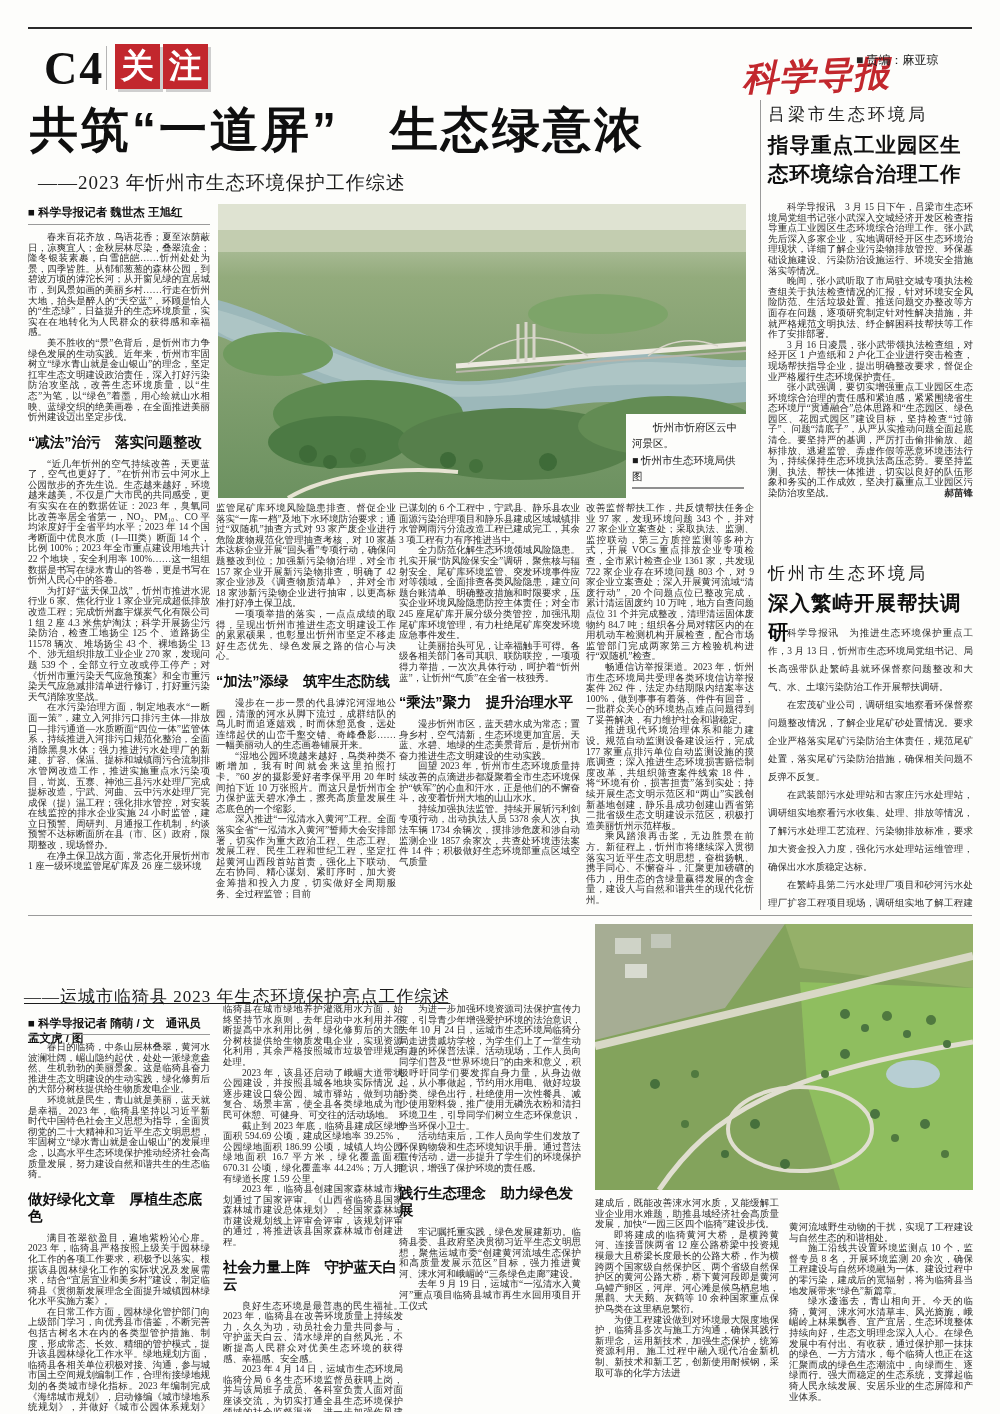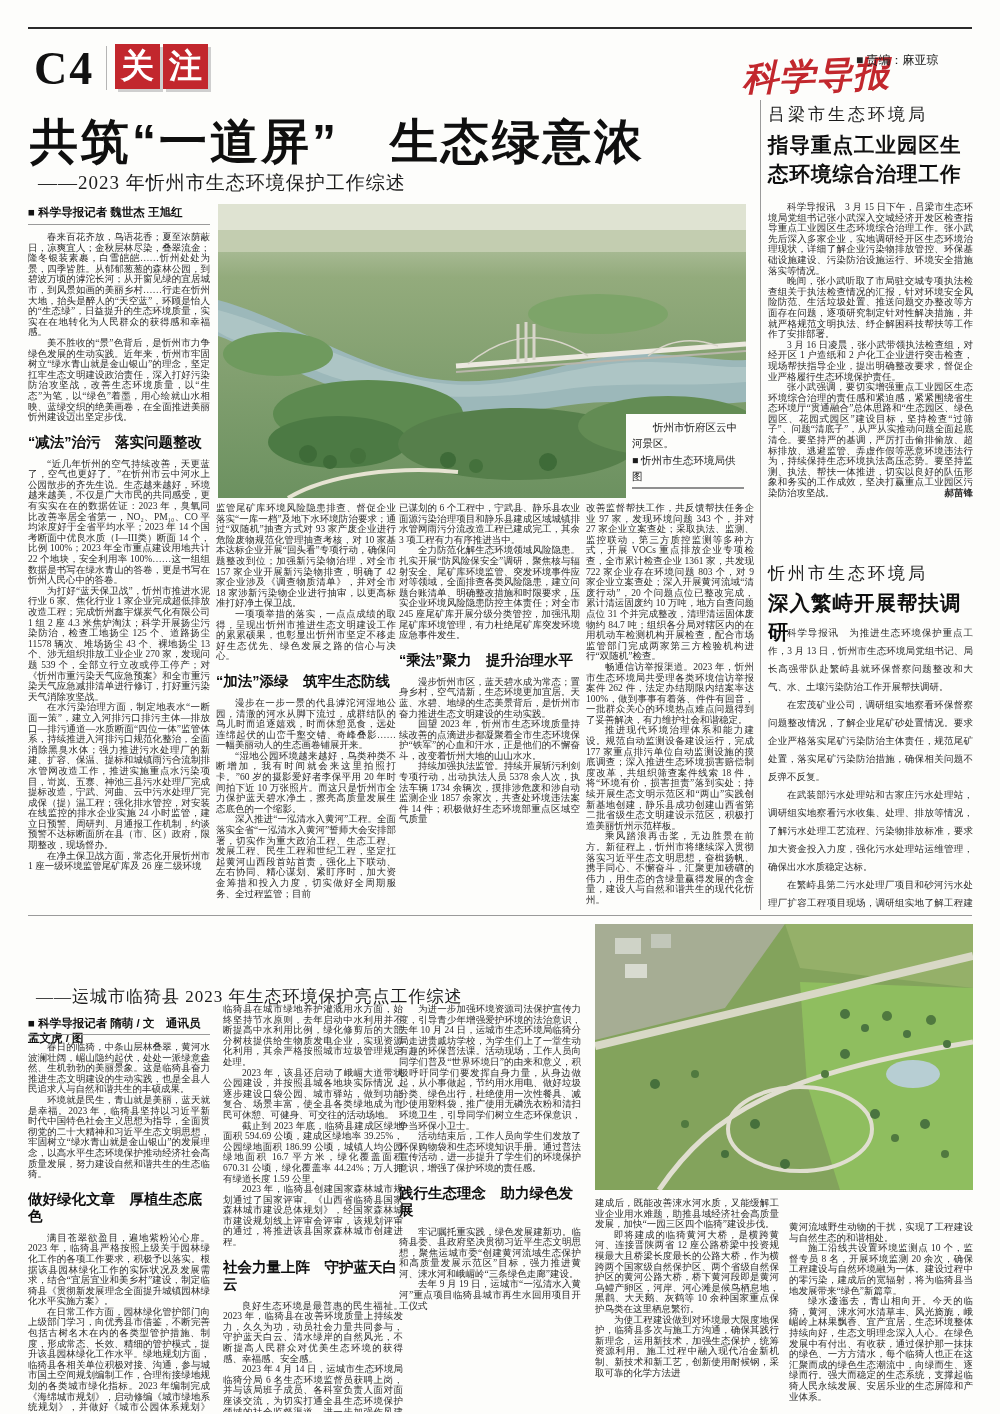--- a/index.html
+++ b/index.html
@@ -2,29 +2,29 @@
 <html><head>
 <meta charset="utf-8">
 <style>
   html,body{margin:0;padding:0;background:#ffffff;}
   .page{position:relative;width:1000px;height:1414px;margin:0 auto;background:#fdfdfb;
         font-family:"Liberation Serif",serif;color:#242424;overflow:hidden;}
   .abs{position:absolute;}
   .rule{background:#2b2b2b;}
   .grayrule{background:#9a9a9a;}
   
-  .pageno{font-family:"Liberation Serif",serif;font-weight:bold;font-size:46px;letter-spacing:2px;color:#111;}
+  .pageno{font-family:"Liberation Serif",serif;font-weight:bold;font-size:46px;letter-spacing:2px;color:#111;margin-left:10px;}
   .hdr-divider{width:1px;height:44px;background:#b5b5b5;}
   .tagbox{width:45px;height:45px;background:#c2272d;color:#fff;display:flex;align-items:center;justify-content:center;
           font-family:"Liberation Sans",sans-serif;font-weight:bold;font-size:33px;box-shadow:3px 3px 0 #cfcfcf;}
   .masthead{font-family:"DejaVu Serif",serif;font-style:italic;font-weight:bold;font-size:36px;color:#c2272d;
             transform:rotate(-2deg);letter-spacing:1px;}
   .hdr-meta{font-size:12px;line-height:20px;color:#222;font-family:"Liberation Sans",sans-serif;}
   
-  .main-hl{font-family:"Liberation Sans",sans-serif;font-weight:900;font-size:48px;letter-spacing:3px;color:#0f0f0f;white-space:nowrap;margin-top:12px;}
+  .main-hl{font-family:"Liberation Sans",sans-serif;font-weight:900;font-size:48px;letter-spacing:3px;color:#0f0f0f;white-space:nowrap;}
   .main-sub{font-size:19px;letter-spacing:1px;color:#1c1c1c;}
   .byline{font-family:"Liberation Sans",sans-serif;font-weight:bold;font-size:11.5px;color:#111;}
   
   .col{position:absolute;text-align:justify;font-size:9.5px;line-height:10.6px;color:#2a2a2a;overflow:hidden;}
   .para{margin:0;text-indent:2em;}
   .para.cont{text-indent:0;}
   .subhead{font-family:"Liberation Sans",sans-serif;font-weight:bold;font-size:14.5px;line-height:17px;
            margin:11px 0 8px;text-align:left;color:#0f0f0f;}
   .sig{float:right;font-weight:bold;}
   
@@ -122,20 +122,21 @@
       <p class="para cont">监管尾矿库环境风险隐患排查、督促企业落实“一库一档”及地下水环境防治要求；通过“双随机”抽查方式对 93 家产废企业进行危险废物规范化管理抽查考核，对 10 家基本达标企业开展“回头看”专项行动，确保问题整改到位；加强新污染物治理，对全市 157 家企业开展新污染物排查，明确了 42 家企业涉及《调查物质清单》，并对全市 18 家涉新污染物企业进行抽审，以更高标准打好净土保卫战。</p>
       <p class="para">一项项举措的落实，一点点成绩的取得，呈现出忻州市推进生态文明建设工作的累累硕果，也彰显出忻州市坚定不移走好生态优先、绿色发展之路的信心与决心。</p>
       <h3 class="subhead">“加法”添绿　筑牢生态防线</h3>
       <p class="para">漫步在一步一景的代县滹沱河湿地公园，清澈的河水从脚下流过，成群结队的鸟儿时而追逐嬉戏，时而休憩觅食，远处连绵起伏的山峦千壑交错、奇峰叠影……一幅美丽动人的生态画卷铺展开来。</p>
       <p class="para">“湿地公园环境越来越好，鸟类种类不断增加，我有时间就会来这里拍照打卡。”60 岁的摄影爱好者李保平用 20 年时间拍下近 10 万张照片。而这只是忻州市全力保护蓝天碧水净土，擦亮高质量发展生态底色的一个缩影。</p>
       <p class="para">深入推进“一泓清水入黄河”工程。全面落实全省“一泓清水入黄河”誓师大会安排部署，切实作为重大政治工程、生态工程、发展工程、民生工程和世纪工程，坚定扛起黄河山西段首站首责，强化上下联动、左右协同、精心谋划、紧盯序时，加大资金筹措和投入力度，切实做好全周期服务、全过程监管；目前</p>
     </div>
   <div class="col" style="left:399px;top:503px;width:181px;height:407px;">
       <p class="para cont">已谋划的 6 个工程中，宁武县、静乐县农业面源污染治理项目和静乐县建成区域城镇排水管网雨污分流改造工程已建成完工，其余 3 项工程有力有序推进当中。</p>
       <p class="para">全力防范化解生态环境领域风险隐患。扎实开展“防风险保安全”调研，聚焦核与辐射安全、尾矿库环境监管、突发环境事件应对等领域，全面排查各类风险隐患，建立问题台账清单、明确整改措施和时限要求，压实企业环境风险隐患防控主体责任；对全市 245 座尾矿库开展分级分类管控，加强汛期尾矿库环境管理，有力杜绝尾矿库突发环境应急事件发生。</p>
+      <p class="para">让美丽抬头可见，让幸福触手可得。各级各相关部门各司其职、联防联控，一项项得力举措，一次次具体行动，呵护着“忻州蓝”，让忻州“气质”在全省一枝独秀。</p>
       <h3 class="subhead">“乘法”聚力　提升治理水平</h3>
       <p class="para">漫步忻州市区，蓝天碧水成为常态；置身乡村，空气清新，生态环境更加宜居。天蓝、水碧、地绿的生态美景背后，是忻州市奋力推进生态文明建设的生动实践。</p>
       <p class="para">回望 2023 年，忻州市生态环境质量持续改善的点滴进步都凝聚着全市生态环境保护“铁军”的心血和汗水，正是他们的不懈奋斗，改变着忻州大地的山山水水。</p>
       <p class="para">持续加强执法监管。持续开展斩污利剑专项行动，出动执法人员 5378 余人次，执法车辆 1734 余辆次，摸排涉危废和涉自动监测企业 1857 余家次，共查处环境违法案件 14 件；积极做好生态环境部重点区域空气质量</p>
     </div>
   <div class="col" style="left:586px;top:503px;width:168px;height:407px;">
       <p class="para cont">改善监督帮扶工作，共反馈帮扶任务企业 97 家，发现环境问题 343 个，并对 27 家企业立案查处；采取执法、监测、监控联动，第三方质控监测等多种方式，开展 VOCs 重点排放企业专项检查，全市累计检查企业 1361 家，共发现 722 家企业存在环境问题 803 个，对 9 家企业立案查处；深入开展黄河流域“清废行动”，20 个问题点位已整改完成，累计清运固废约 10 万吨，地方自查问题点位 31 个并完成整改，清理清运固体废物约 84.7 吨；组织各分局对辖区内的在用机动车检测机构开展检查，配合市场监管部门完成两家第三方检验机构进行“双随机”检查。</p>
       <p class="para">畅通信访举报渠道。2023 年，忻州市生态环境局共受理各类环境信访举报案件 262 件，法定办结期限内结案率达 100%，做到事事有着落、件件有回音，一批群众关心的环境热点难点问题得到了妥善解决，有力维护社会和谐稳定。</p>
       <p class="para">推进现代环境治理体系和能力建设。规范自动监测设备建设运行，完成 177 家重点排污单位自动监测设施的摸底调查；深入推进生态环境损害赔偿制度改革，共组织筛查案件线索 18 件，将“环境有价，损害担责”落到实处；持续开展生态文明示范区和“两山”实践创新基地创建，静乐县成功创建山西省第二批省级生态文明建设示范区，积极打造美丽忻州示范样板。</p>
       <p class="para">乘风踏浪再击桨，无边胜景在前方。新征程上，忻州市将继续深入贯彻落实习近平生态文明思想，奋楫扬帆、携手同心、不懈奋斗，汇聚更加磅礴的伟力，用生态的含绿量赢得发展的含金量，建设人与自然和谐共生的现代化忻州。</p>
@@ -158,21 +159,21 @@
       <p class="para">科学导报讯　为推进生态环境保护重点工作，3 月 13 日，忻州市生态环境局党组书记、局长高强带队赴繁峙县就环保督察问题整改和大气、水、土壤污染防治工作开展帮扶调研。</p>
       <p class="para">在宏茂矿业公司，调研组实地察看环保督察问题整改情况，了解企业尾矿砂处置情况。要求企业严格落实尾矿污染防治主体责任，规范尾矿处置，落实尾矿污染防治措施，确保相关问题不反弹不反复。</p>
       <p class="para">在武装部污水处理站和古家庄污水处理站，调研组实地察看污水收集、处理、排放等情况，了解污水处理工艺流程、污染物排放标准，要求加大资金投入力度，强化污水处理站运维管理，确保出水水质稳定达标。</p>
       <p class="para">在繁峙县第二污水处理厂项目和砂河污水处理厂扩容工程项目现场，调研组实地了解工程建设情况。要求属地政府和企业形成工作合力，加快工程进度，推动项目尽快建成达效，确保断面水质稳定达标。</p>
       <p class="para">在山西紫金矿业有限公司柳泉沟尾矿库现场，调研组详细了解企业生产作业情况和尾矿处理情况，实地察看尾矿库防渗处理、排洪泄洪、坝体稳定性等情况。要求企业尽快复垦复绿，做好地下水自行监测与环境应急准备，坚决守牢尾矿库环境安全底线。</p>
       <p class="para">在华茂钢铁有限公司和中兴铸业有限公司，调研组详细了解企业工艺流程，实地察看在线监控运行情况、污染防治设施运行情况和清洁运输情况。要求企业落实大气污染防治主体责任，严格执行超低排放标准，确保污染防治设施稳定运行，污染物稳定达标排放，为深入打好大气污染防治攻坚战、建设天蓝地绿的美丽繁峙作出更大贡献。</p>
     </div>
 
   <div class="abs grayrule" style="left:28px;top:915px;width:944px;height:1px;"></div>
 
-  <div class="abs bot-sub" style="left:36px;top:985px;">——运城市临猗县 2023 年生态环境保护亮点工作综述</div>
+  <div class="abs bot-sub" style="left:24px;top:985px;text-decoration:underline;">——运城市临猗县 2023 年生态环境保护亮点工作综述</div>
   <div class="abs byline" style="left:28px;top:1016px;width:182px;">■ 科学导报记者 隋萌 / 文　通讯员 孟文虎 / 图</div>
   <div class="abs grayrule" style="left:28px;top:1034px;width:182px;height:1px;"></div>
 
   <div class="photo" style="left:595px;top:924px;width:378px;height:266px;position:absolute;">
     <svg width="378" height="266" viewBox="0 0 378 266">
       <rect width="378" height="266" fill="#83a35c"></rect>
       <polygon points="0,0 190,0 130,84 0,116" fill="#a6ad94"></polygon>
       <polygon points="190,0 378,0 378,64 205,44" fill="#95b069"></polygon>
       <polygon points="205,58 378,64 378,266 245,266 212,160" fill="#8fbe5f"></polygon>
       <rect x="20" y="14" width="26" height="16" fill="#cfd3c7"></rect>
@@ -197,21 +198,21 @@
       <circle cx="160" cy="200" r="5" fill="#46703c"></circle>
         <circle cx="130" cy="230" r="4" fill="#46703c"></circle>
       <circle cx="190" cy="240" r="5" fill="#46703c"></circle>
         <circle cx="90" cy="200" r="4" fill="#50793f"></circle>
       <circle cx="60" cy="160" r="5" fill="#46703c"></circle>
         <circle cx="100" cy="150" r="4" fill="#50793f"></circle>
     </svg>
   </div>
 
   <div class="col" style="left:28px;top:1042px;width:182px;height:370px;">
-      <p class="para">春日的临猗，中条山层林叠翠，黄河水波澜壮阔，嵋山隐约起伏，处处一派绿意盎然、生机勃勃的美丽景象。这是临猗县奋力推进生态文明建设的生动实践，也是全县人民追求人与自然和谐共生的丰硕成果。</p>
+      <p class="para">春日的临猗，中条山层林叠翠，黄河水波澜壮阔，嵋山隐约起伏，处处一派绿意盎然、生机勃勃的美丽景象。这是临猗县奋力推进生态文明建设的生动实践，绿化修剪后的大部分树枝提供给生物质发电企业。</p>
       <p class="para">环境就是民生，青山就是美丽，蓝天就是幸福。2023 年，临猗县坚持以习近平新时代中国特色社会主义思想为指导，全面贯彻党的二十大精神和习近平生态文明思想，牢固树立“绿水青山就是金山银山”的发展理念，以高水平生态环境保护推动经济社会高质量发展，努力建设自然和谐共生的生态临猗。</p>
       <h3 class="subhead">做好绿化文章　厚植生态底色</h3>
       <p class="para">满目苍翠欲盈目，遍地紫粉沁心扉。2023 年，临猗县严格按照上级关于园林绿化工作的各项工作要求，积极予以落实。根据该县园林绿化工作的实际状况及发展需求，结合“宜居宜业和美乡村”建设，制定临猗县《贯彻新发展理念全面提升城镇园林绿化水平实施方案》。</p>
       <p class="para">在日常工作方面，园林绿化管护部门向上级部门学习，向优秀县市借鉴，不断完善包括古树名木在内的各类型管护措施、制度，形成常态、长效、精细的管护模式，提升该县园林绿化工作水平。绿地规划方面，临猗县各相关单位积极对接、沟通，参与城市国土空间规划编制工作，合理衔接绿地规划的各类城市绿化指标。2023 年编制完成《海绵城市规划》，启动修编《城市绿地系统规划》，并做好《城市公园体系规划》《生物多样性保护规划》的编制准备工作。</p>
     </div>
   <div class="col" style="left:223px;top:1004px;width:180px;height:408px;">
       <p class="para cont">临猗县在城市绿地养护灌溉用水方面，始终坚持节水原则，去年启动中水利用并不断提高中水利用比例，绿化修剪后的大部分树枝提供给生物质发电企业，实现资源化利用，其余严格按照城市垃圾管理规定处理。</p>
       <p class="para">2023 年，该县还启动了峨嵋大道带状公园建设，并按照县城各地块实际情况，逐步建设口袋公园、城市驿站，做到功能复合、场景丰富，使全县各类绿地成为市民可休憩、可健身、可交往的活动场地。</p>
       <p class="para">截止到 2023 年底，临猗县建成区绿地面积 594.69 公顷，建成区绿地率 39.25%，公园绿地面积 186.99 公顷，城镇人均公园绿地面积 16.7 平方米，绿化覆盖面积 670.31 公顷，绿化覆盖率 44.24%；万人拥有绿道长度 1.59 公里。</p>
       <p class="para">2023 年，临猗县创建国家森林城市规划通过了国家评审。《山西省临猗县国家森林城市建设总体规划》，经国家森林城市建设规划线上评审会评审，该规划评审的通过，将推进该县国家森林城市创建进程。</p>

